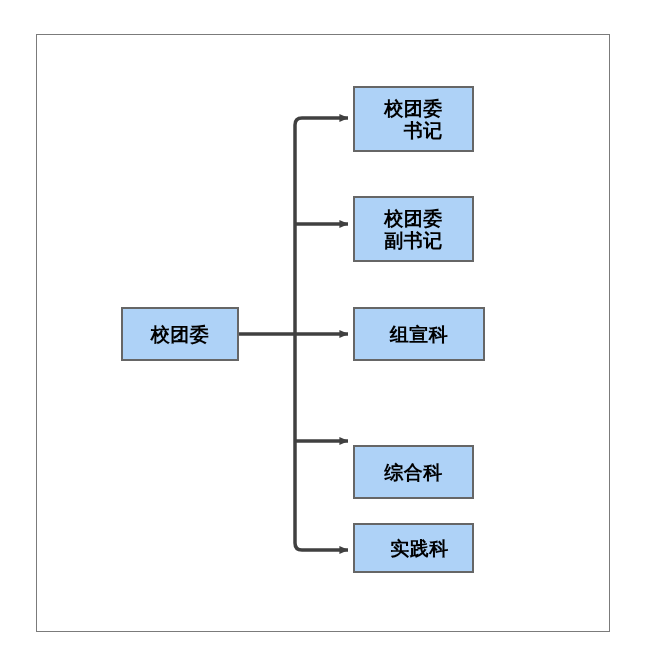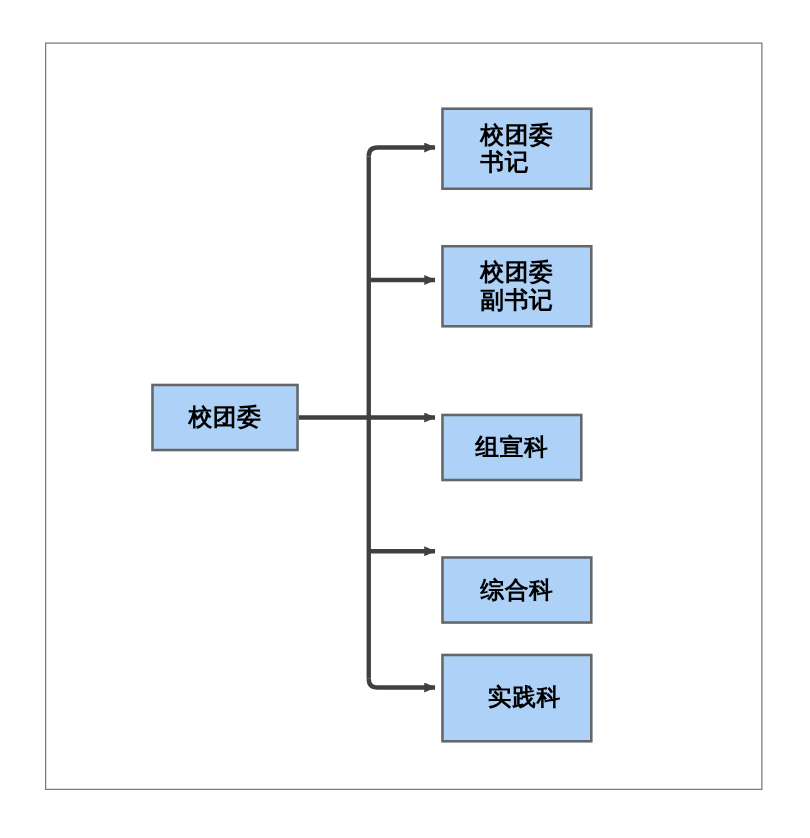--- a/index.html
+++ b/index.html
@@ -38,21 +38,21 @@
     pointer-events: none;
   }
   .node {
     position: absolute;
     box-sizing: border-box;
     background: #aed2f7;
     border: 2px solid #666666;
     display: flex;
     align-items: center;
     justify-content: center;
-    text-align: left;
+    text-align: right;
     color: #000000;
     font-weight: bold;
     font-size: 19px;
     line-height: 1.18;
     letter-spacing: 0.5px;
     white-space: pre-line;
   }
   #node-root {
     left: 121px;
     top: 307px;
@@ -67,36 +67,35 @@
   }
   #node-c2 {
     left: 353px;
     top: 196px;
     width: 121px;
     height: 66px;
   }
   #node-c3 {
     left: 353px;
     top: 307px;
-    width: 113px;
+    width: 132px;
     height: 54px;
-    margin-top: 24px;
   }
   #node-c4 {
     left: 353px;
     top: 415px;
     width: 121px;
     height: 54px;
     margin-top: 30px;
   }
   #node-c5 {
     left: 353px;
     top: 523px;
     width: 121px;
-    height: 71px;
+    height: 50px;
     padding-left: 12px;
   }
 </style>
 </head>
 <body>
 
 <div id="canvas">
 
   <div id="frame"></div>
 

